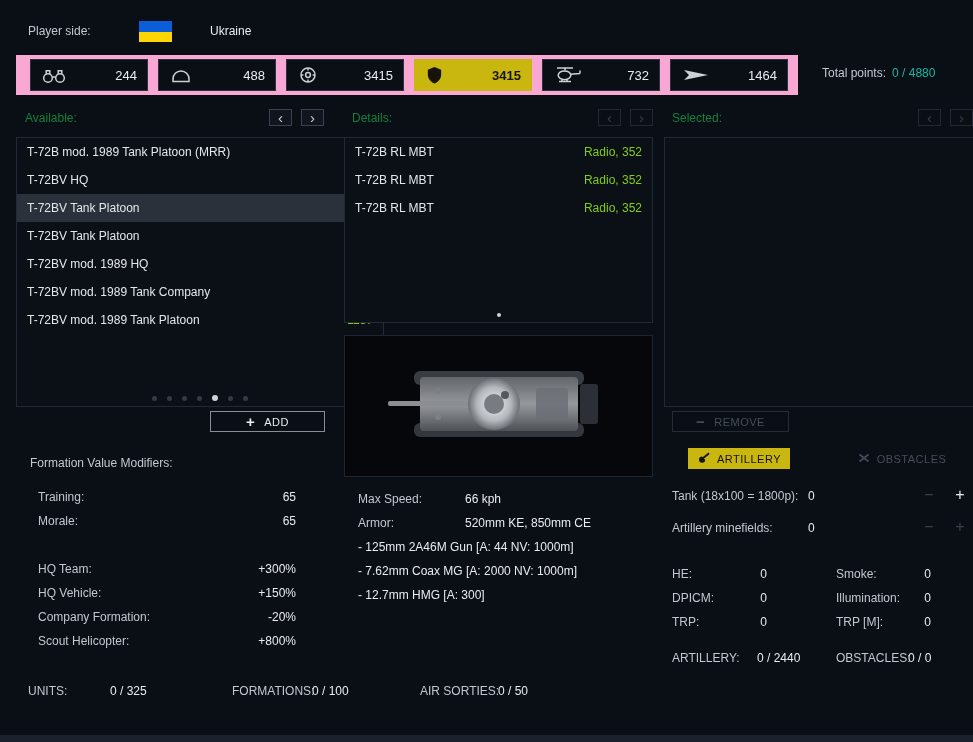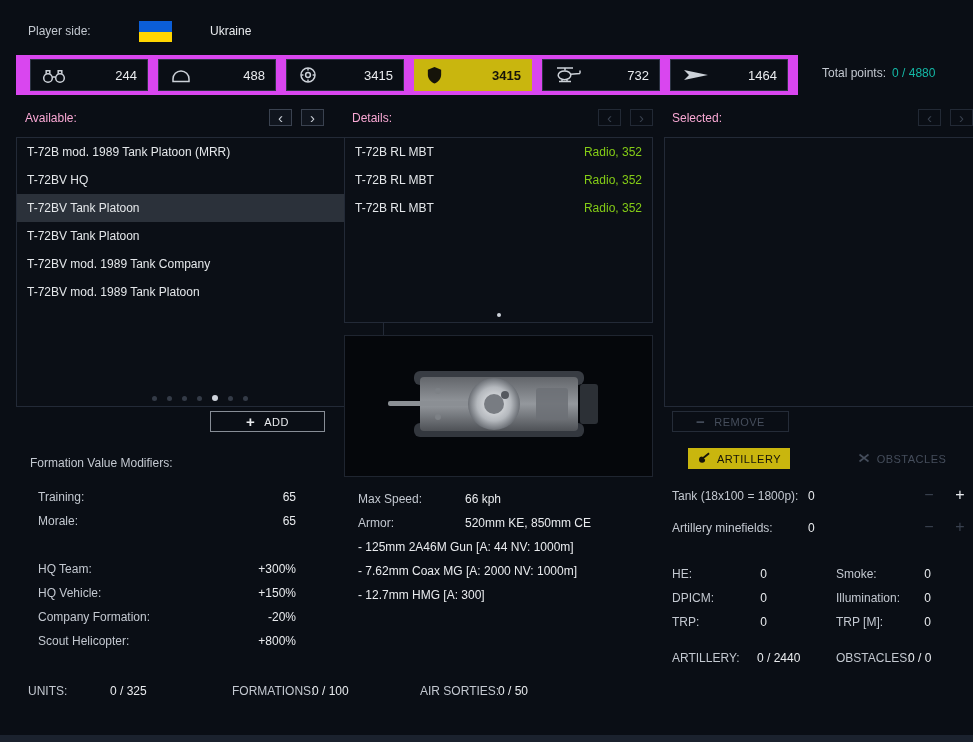--- a/index.html
+++ b/index.html
@@ -3,32 +3,32 @@
 <meta charset="utf-8">
 <style>
   *{margin:0;padding:0;box-sizing:border-box}
   body{background:#07090d;font-family:"Liberation Sans",sans-serif}
   .screen{position:relative;width:973px;height:742px;background:#0a0e15;color:#dde0e5;font-size:12px;overflow:hidden}
   .abs{position:absolute}
   .lbl{color:#c3c8d0}
   .val{color:#e9ebee}
   .yellow{color:#14b8a6}
   
-  .cat-bar{position:absolute;left:16px;top:55px;width:782px;height:40px;background:#d946ef}
+  .cat-bar{position:absolute;left:16px;top:55px;width:782px;height:40px;background:#f9a8d4}
   .cat-tab{position:absolute;top:4px;height:32px;width:118px;background:#0a0e15;border:1px solid #2b3342;display:flex;align-items:center;padding:0 10px;cursor:pointer}
   .cat-tab .num{margin-left:auto;font-size:13px;color:#e9ebee}
   .cat-tab.active{background:#c9b60e;border-color:#c9b60e}
   .cat-tab.active .num{color:#16140a;font-weight:bold}
   .cat-icon{display:flex;align-items:center}
   
   .flag{width:33px;height:21px;display:block}
   .flag-top{height:50%;background:#0b5ed7}
   .flag-bottom{height:50%;background:#ffd500}
   
-  .panel-title{position:absolute;color:#f9a8d4}
+  .panel-title{position:absolute;color:#15803d}
   .arrow-btn{position:absolute;width:23px;height:17px;display:flex;align-items:center;justify-content:center;font-size:15px;line-height:1;border:1px solid #3a4250;color:#ccd1d9;background:#10151e;cursor:pointer}
   .arrow-btn.disabled{border-color:#222935;color:#39414f;background:transparent}
   .listbox{position:absolute;border:1px solid #232a37;background:#0b0f16}
   .row{height:28px;display:flex;align-items:center;justify-content:space-between;padding:0 10px;cursor:pointer}
   .row.sel{background:#2b313a}
   .rn{color:#e4e7ea}.rv{color:#84cc16}
   .dots{position:absolute;bottom:5px;left:0;right:0;display:flex;justify-content:center;align-items:center;gap:10px}
   .dot{width:5px;height:5px;border-radius:50%;background:#343b47}
   .dot.active{width:6px;height:6px;background:#ced3db}
   
@@ -131,20 +131,24 @@
       <span class="rn">T-72BV HQ</span>
       <span class="rv">881</span>
     </div>
     <div class="row sel">
       <span class="rn">T-72BV Tank Platoon</span>
       <span class="rv">1058</span>
     </div>
     <div class="row">
       <span class="rn">T-72BV Tank Platoon</span>
       <span class="rv">1058</span>
+    </div>
+    <div class="row">
+      <span class="rn">T-72BV mod. 1989 HQ</span>
+      <span class="rv">963</span>
     </div>
     <div class="row">
       <span class="rn">T-72BV mod. 1989 Tank Company</span>
       <span class="rv">2776</span>
     </div>
     <div class="row">
       <span class="rn">T-72BV mod. 1989 Tank Platoon</span>
       <span class="rv">1157</span>
     </div>
     <div class="dots">

